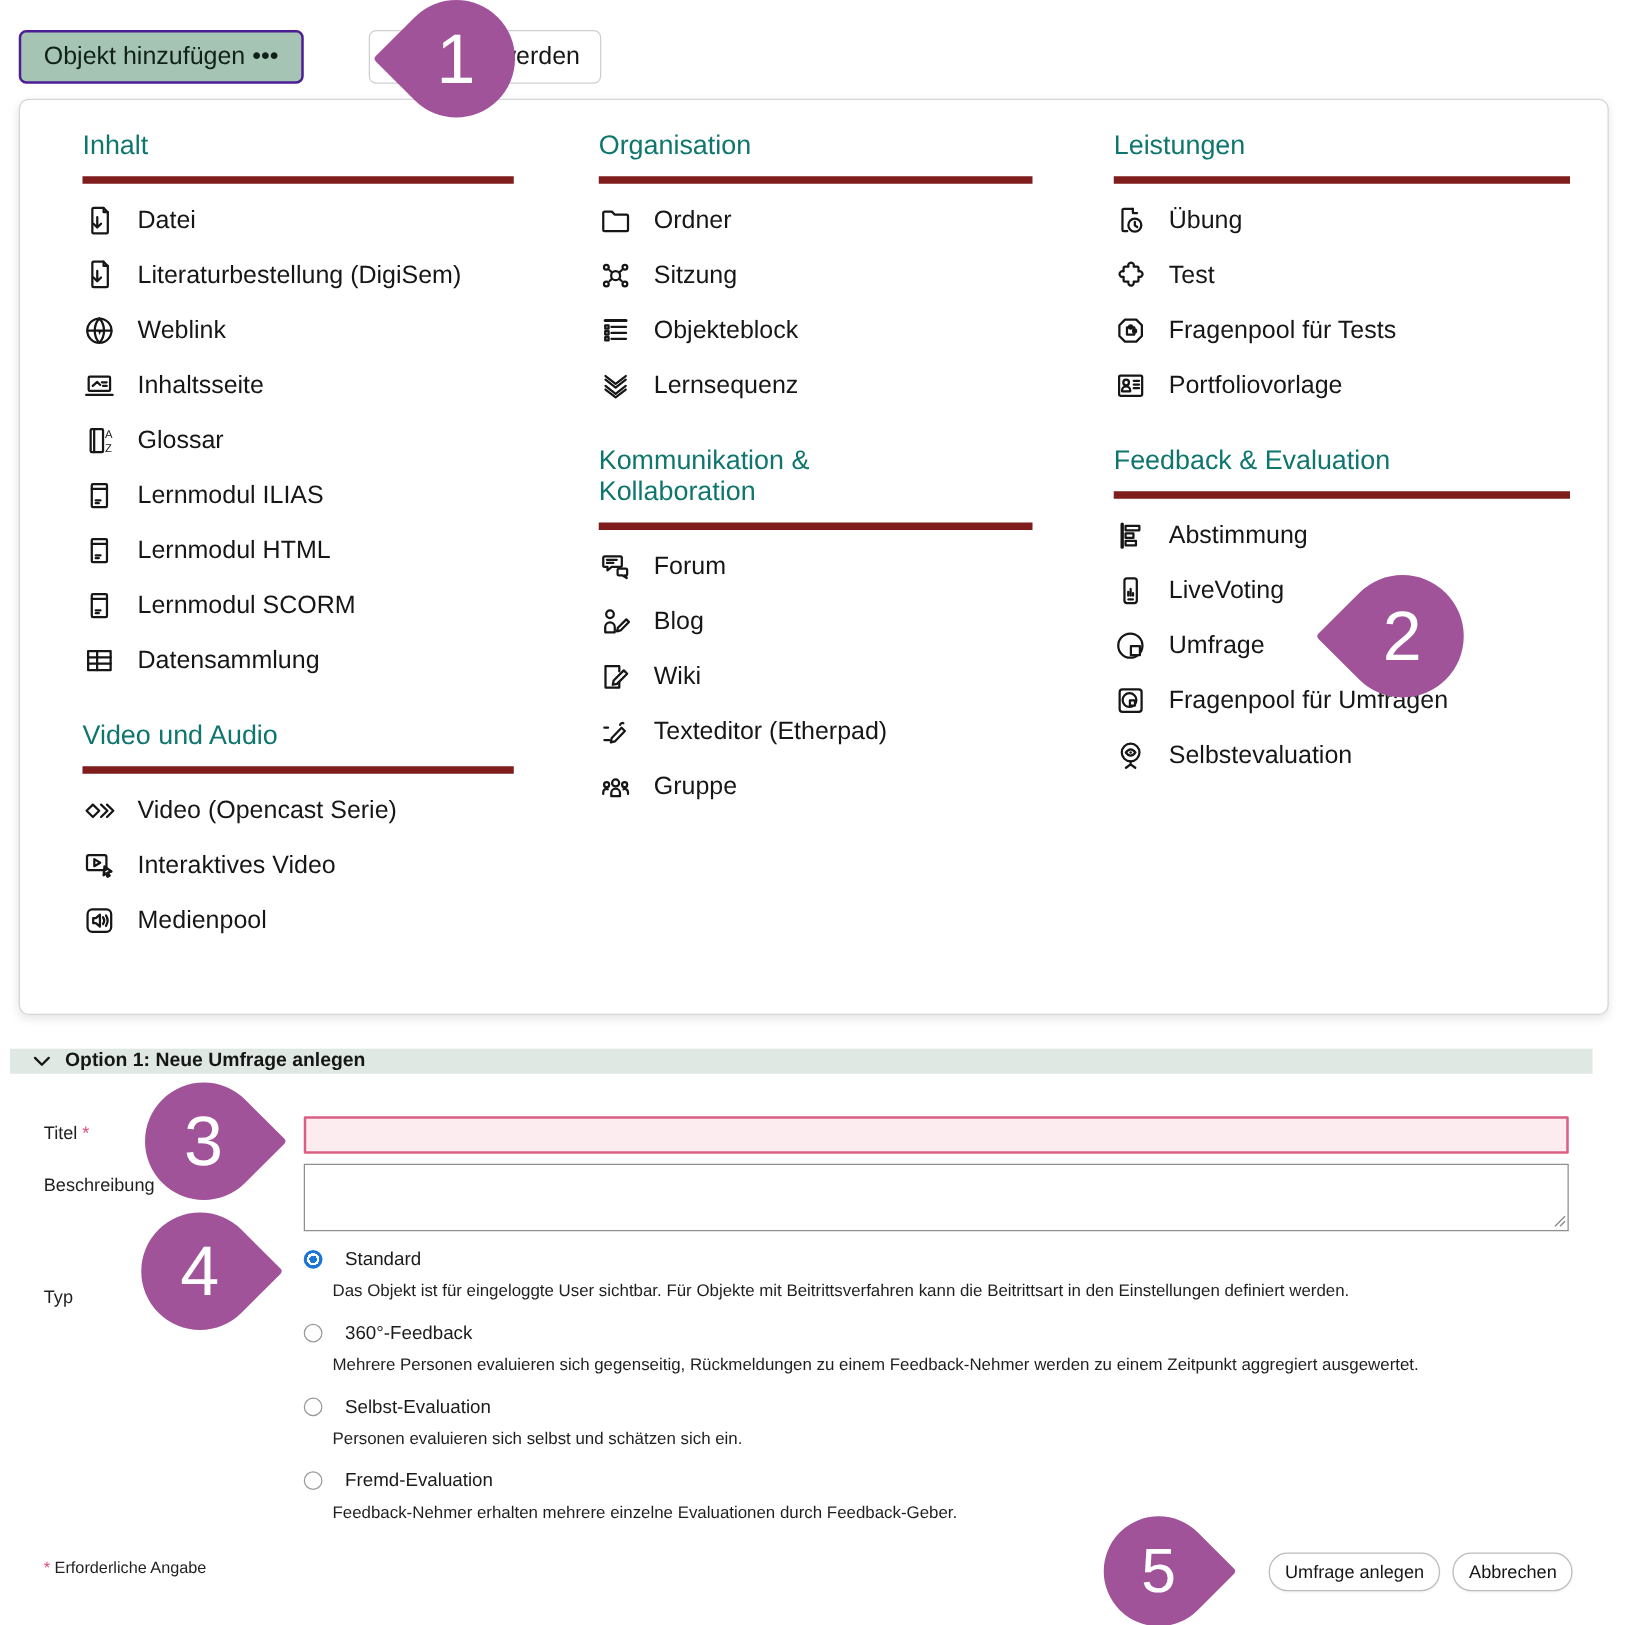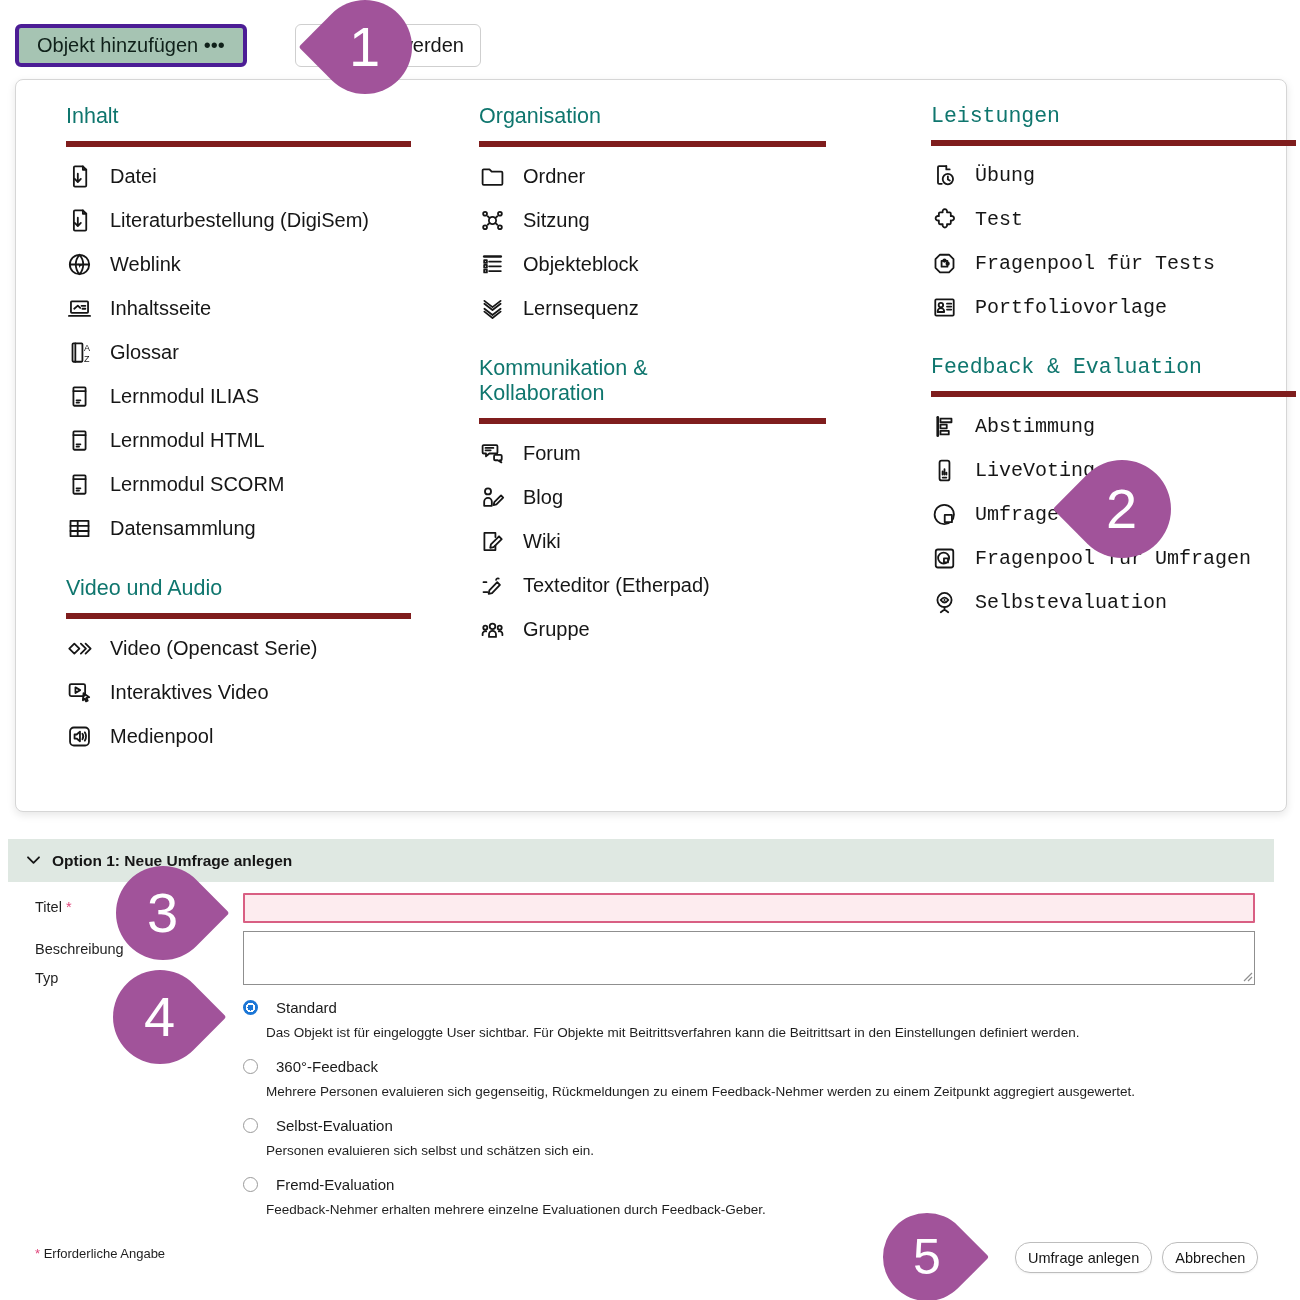--- a/index.html
+++ b/index.html
@@ -1,45 +1,45 @@
 <!DOCTYPE html>
 <html><head>
 <meta charset="utf-8">
 <style>
   html,body{margin:0;padding:0;background:#fff;}
   #app{position:relative;width:1300px;height:1300px;background:#fff;
        font-family:"Liberation Sans","DejaVu Sans",sans-serif;color:#161616;overflow:hidden;}
 
   
   .btn-green{position:absolute;left:15px;top:24px;height:43px;display:flex;align-items:center;
-    padding:0 18px;background:#a6c4b3;border:4px solid #4c1d95;border-radius:6px;
+    padding:0 18px;background:#a6c4b3;border:2px solid #4c1d95;border-radius:6px;
     font-size:20px;color:#10211a;cursor:pointer;}
   .btn-ghost{position:absolute;left:295px;top:24px;width:186px;height:43px;display:flex;align-items:center;
     justify-content:flex-end;padding:0 16px;background:#fff;border:1px solid #cfcfcf;border-radius:6px;
     font-size:20px;color:#161616;box-sizing:border-box;cursor:pointer;}
 
   
   .panel{position:absolute;left:15px;top:79px;width:1270px;height:731px;background:#fff;
     border:1px solid #d6d6d6;border-radius:8px;box-shadow:0 3px 8px rgba(0,0,0,.10);z-index:10;}
   .col{position:absolute;top:20px;}
   .col1{left:50px;width:345px;}
   .col2{left:463px;width:347px;}
-  .col3{left:915px;width:365px;font-family:Liberation Mono, monospace;}
+  .col3{left:875px;width:365px;}
   .col h2{font-size:21.5px;font-weight:400;margin:0;padding:4px 0 12px;border-bottom:6px solid #7f1d1d;color:#0f766e;}
   .col h2 .hwrap{display:inline-block;max-width:240px;}
   .col section + section h2{margin-top:28px;}
   .col ul{list-style:none;margin:14px 0 0;padding:0;}
   .col li{display:flex;align-items:center;gap:17px;min-height:31px;margin-bottom:13px;font-size:20px;cursor:pointer;}
   .col li.block{display:block;line-height:1.55;margin-left:-27px;}
   .col li.block .ic{vertical-align:-7px;margin-left:27px;margin-right:17px;}
   .ic{width:27px;height:27px;flex:none;stroke:#161616;fill:none;stroke-width:1.6;
       stroke-linecap:round;stroke-linejoin:round;}
 
   
-  .band{position:absolute;left:8px;top:839px;width:1266px;height:43px;background:#dfe8e2;
+  .band{position:absolute;left:8px;top:839px;width:1266px;height:20px;background:#dfe8e2;
     display:flex;align-items:center;gap:11px;padding-left:18px;box-sizing:border-box;z-index:5;cursor:pointer;}
   .band b{font-size:15.5px;color:#161616;}
   .chev{width:15px;height:11px;stroke:#161616;fill:none;stroke-width:2;stroke-linecap:round;stroke-linejoin:round;}
   .flabel{position:absolute;left:35px;font-size:14.5px;color:#1f1f1f;}
   .req{color:#e0457b;}
   .inp-title{position:absolute;left:243px;top:893px;width:1012px;height:30px;box-sizing:border-box;
     background:#fdecef;border:2px solid #d95f83;border-radius:1px;font-size:15px;padding:0 8px;outline:none;}
   .ta-wrap{position:absolute;left:243px;top:931px;width:1012px;height:54px;}
   .ta{width:100%;height:100%;box-sizing:border-box;border:1px solid #8f8f8f;resize:none;
     font-size:15px;padding:4px 8px;font-family:inherit;outline:none;}
@@ -379,21 +379,21 @@
   <input class="inp-title" type="text" style="">
 
   <div class="flabel" style="top:941px;">Beschreibung</div>
   <div class="ta-wrap">
     <textarea class="ta" style=""></textarea>
     <svg class="rh" viewBox="0 0 10 10">
         <path d="M1 9L9 1M5 9L9 5"></path>
       </svg>
   </div>
 
-  <div class="flabel" style="top:970px;">Typ</div>
+  <div class="flabel" style="top:1030px;">Typ</div>
 
   <div class="opts">
     <div class="opt-line">
       <span class="radio sel"></span>
       <span>Standard</span>
     </div>
     <p class="opt-desc">Das Objekt ist für eingeloggte User sichtbar. Für Objekte mit Beitrittsverfahren kann die Beitrittsart in den Einstellungen definiert werden.</p>
 
     <div class="opt-line">
       <span class="radio"></span>

